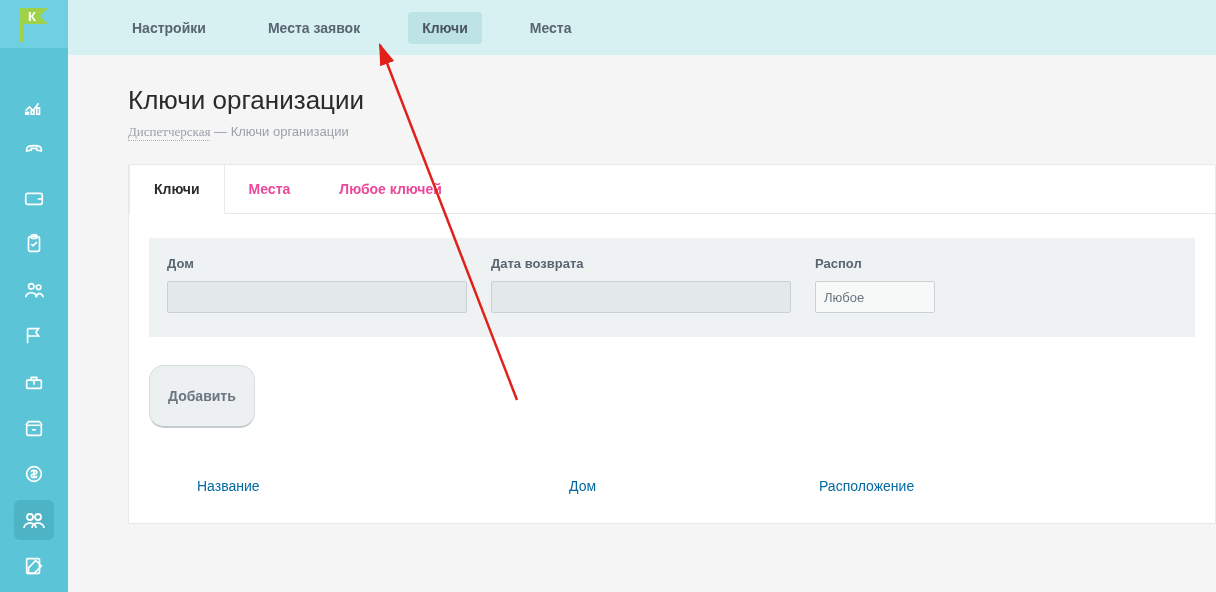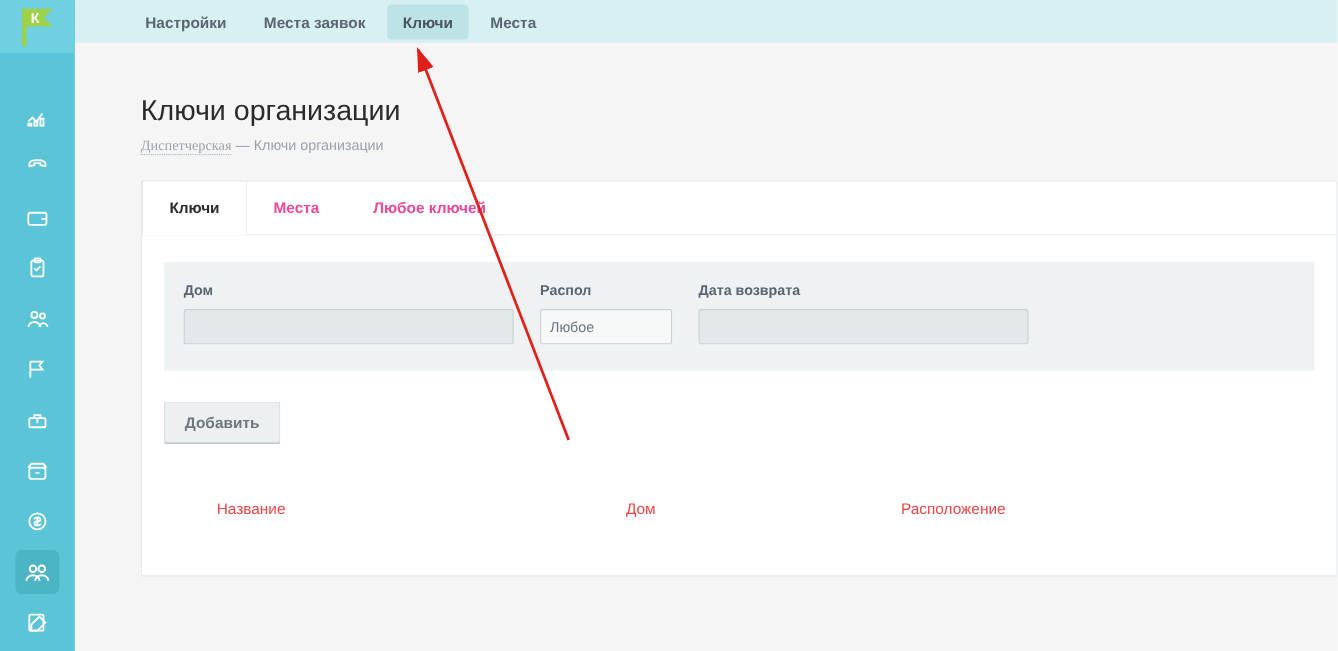--- a/index.html
+++ b/index.html
@@ -58,25 +58,26 @@
     background: #4db4c6;
   }
   .sidebar-item svg { stroke: #ffffff; fill: none; }
 
   
   .topbar {
     position: absolute;
     left: 68px;
     top: 0;
     right: 0;
-    height: 39px;
+    height: 55px;
     background: #d7f0f2;
     display: flex;
     align-items: center;
     padding-left: 50px;
+    gap: 28px;
   }
   .topbar-item {
     font-size: 14px;
     font-weight: 600;
     color: #5a6572;
     padding: 8px 14px;
     border-radius: 4px;
     cursor: pointer;
     margin-right: 6px;
   }
@@ -170,37 +171,37 @@
     font-size: 13px;
     color: #6b7680;
   }
   .filter-input.select {
     background: #f7f8f8;
   }
 
   .add-btn {
     margin: 28px 15px 0 20px;
     display: inline-block;
-    padding: 10px 18px;
+    padding: 22px 18px;
     background: #edf0f1;
     border: 1px solid #d7dde0;
     border-bottom: 2px solid #c3cbce;
-    border-radius: 3px;
+    border-radius: 15px;
     font-size: 14px;
     font-weight: 600;
     color: #6b7680;
     cursor: pointer;
   }
 
   .table-head {
     display: flex;
     margin-top: 50px;
     padding: 0 20px;
     font-size: 14px;
-    color: #ef4444;
+    color: #0369a1;
   }
   .th-name { width: 420px; padding-left: 48px;}
   .th-house { width: 250px; }
   .th-loc { flex: 1; }
 
   
   .arrow {
     position: absolute;
     left: 0; top: 0;
     pointer-events: none;
@@ -313,27 +314,27 @@
       <div class="tab active">Ключи</div>
       <div class="tab">Места</div>
       <div class="tab">Любое ключей</div>
     </div>
 
     <div class="filters">
       <div class="filter" style="width:300px">
         <span class="filter-label">Дом</span>
         <input class="filter-input" value="" style="">
       </div>
+      <div class="filter" style="width:300px">
+        <span class="filter-label">Дата возврата</span>
+        <input class="filter-input" value="" style="">
+      </div>
       <div class="filter" style="width:120px">
         <span class="filter-label">Распол</span>
         <input class="filter-input select" value="Любое" style="">
-      </div>
-      <div class="filter" style="width:300px">
-        <span class="filter-label">Дата возврата</span>
-        <input class="filter-input" value="" style="">
       </div>
     </div>
 
     <button class="add-btn">Добавить</button>
 
     <div class="table-head">
       <div class="th-name">Название</div>
       <div class="th-house">Дом</div>
       <div class="th-loc">Расположение</div>
     </div>

